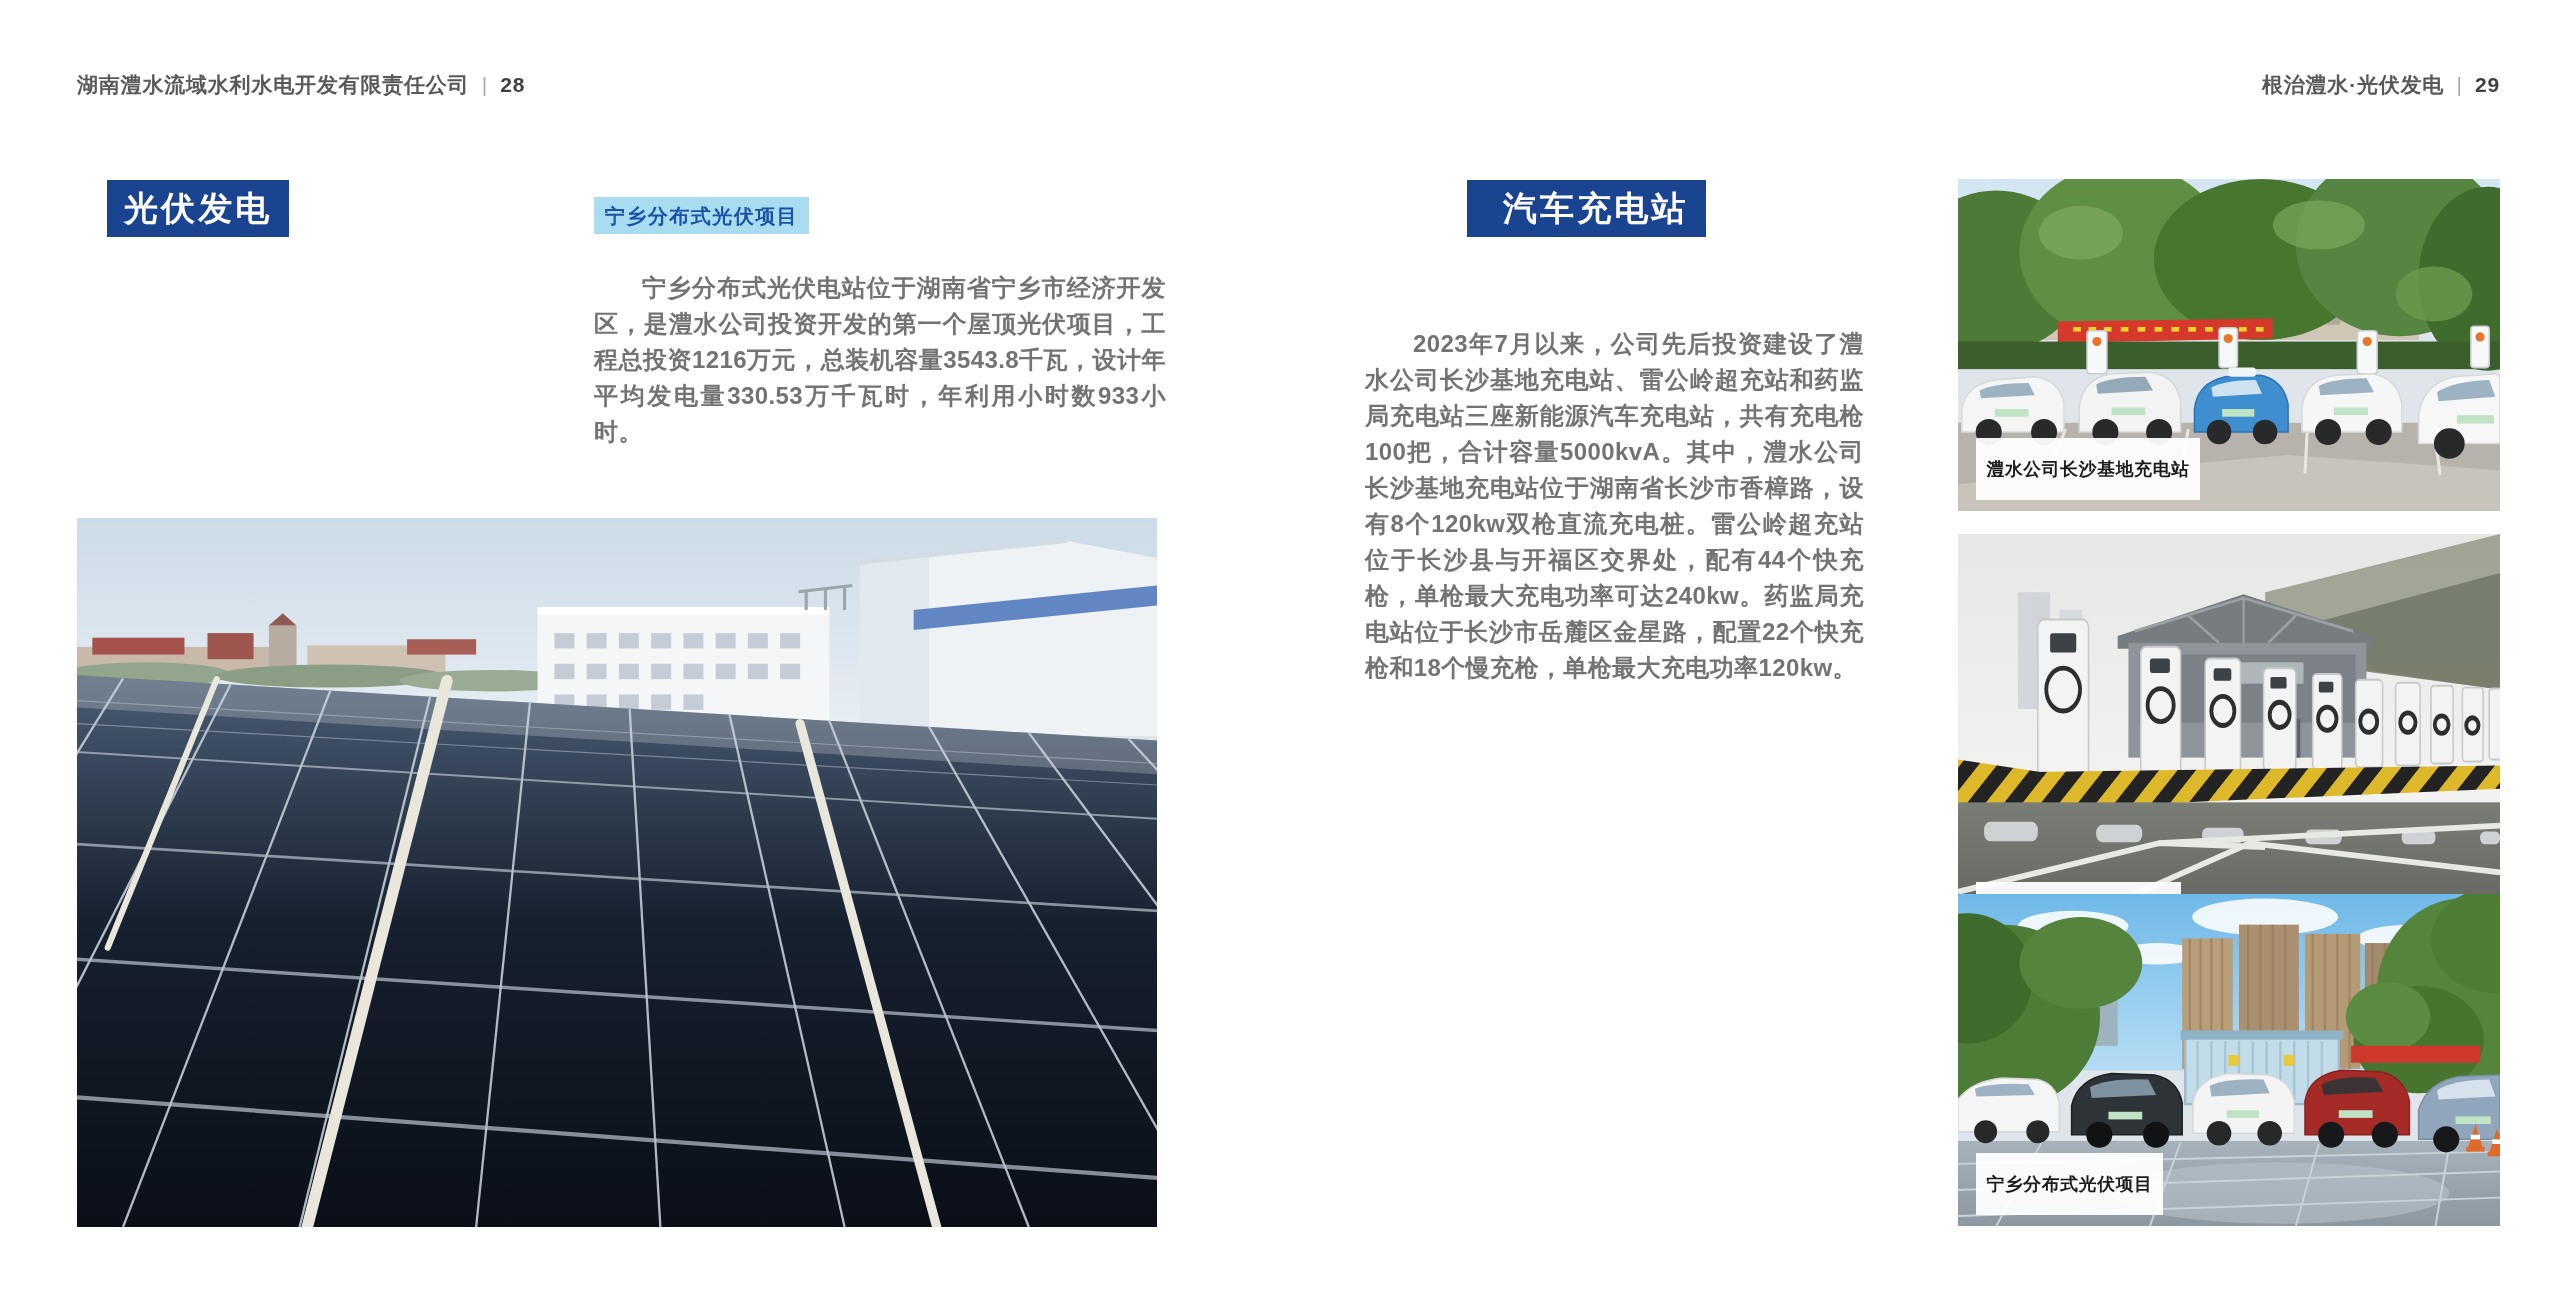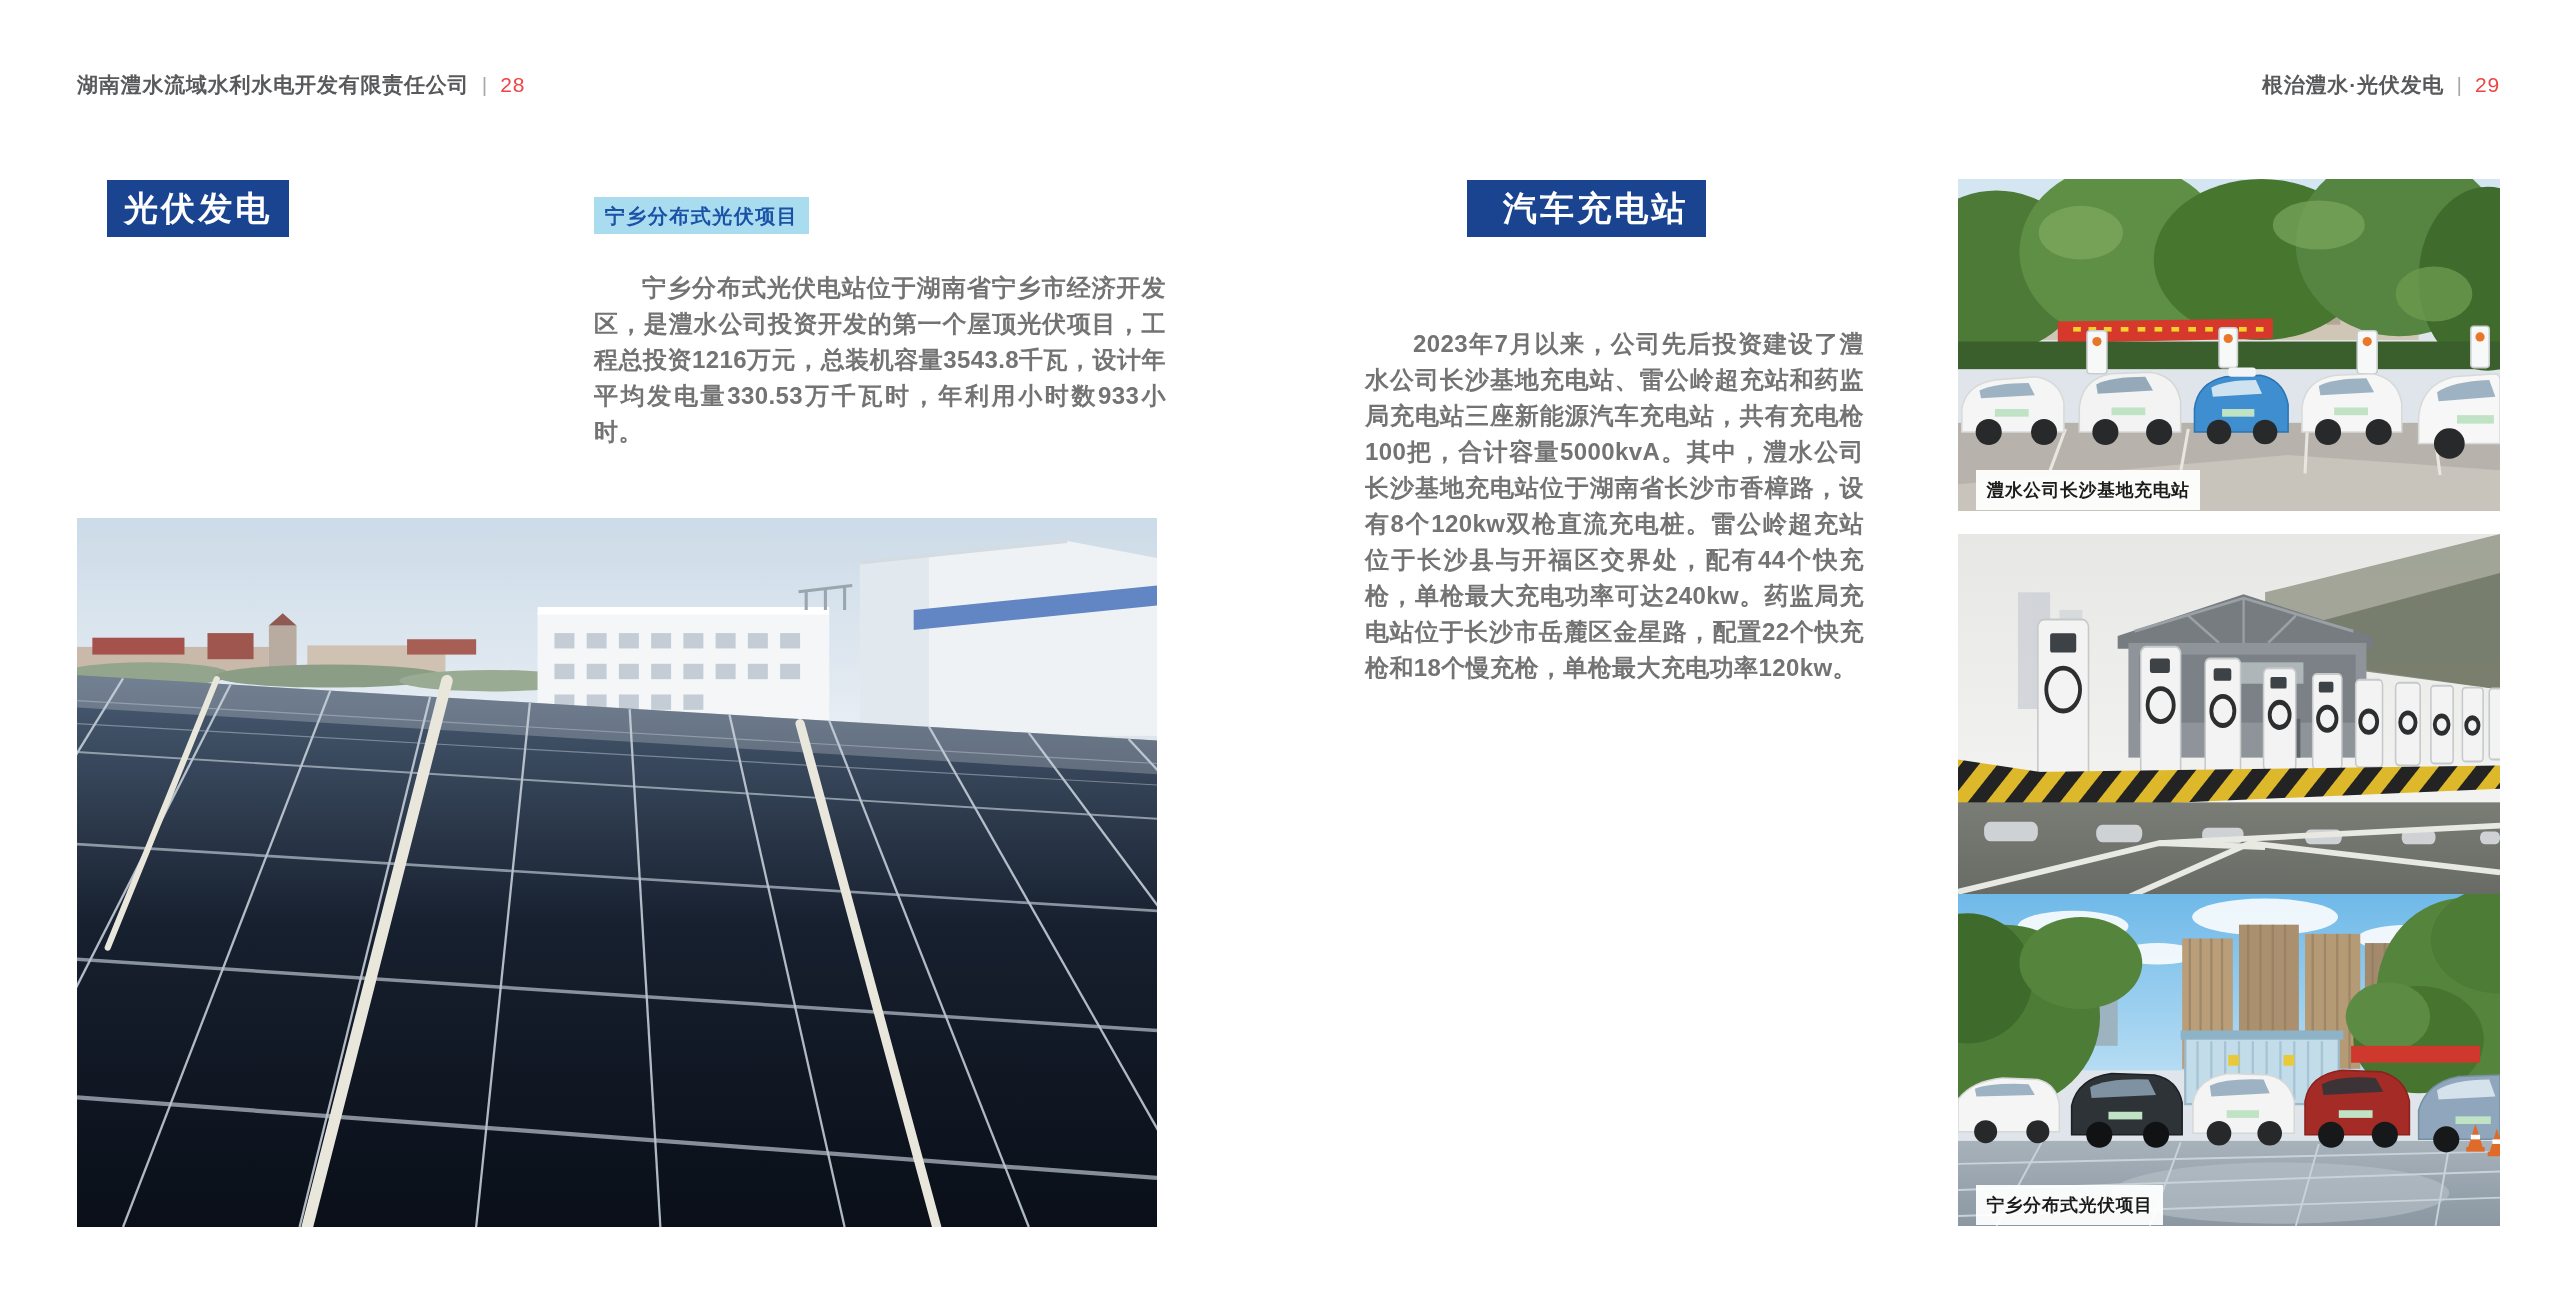--- a/index.html
+++ b/index.html
@@ -3,21 +3,21 @@
 <meta charset="utf-8">
 <style>
   html,body{margin:0;padding:0;}
   body{
     width:2576px;height:1306px;position:relative;background:#ffffff;overflow:hidden;
     font-family:"Liberation Sans","DejaVu Sans",sans-serif;
   }
   
   .runhead{position:absolute;top:71px;font-size:21px;font-weight:700;color:#58595b;letter-spacing:0.8px;white-space:nowrap;}
   .runhead .sep{color:#a8a9ab;font-weight:400;margin:0 12.3px;}
-  .runhead .pnum{color:#ef4444;font-weight:400;}
+  .runhead .pnum{color:#404040;font-weight:700;}
   #head-left{left:77px;}
   #head-right{right:76px;text-align:right;}
   
   .title-box{
     position:absolute;background:#1a4390;color:#ffffff;
     font-size:34px;font-weight:700;letter-spacing:3.1px;
     padding:10.7px 17px;line-height:1.05;white-space:nowrap;margin-left:30px;
   }
   #title-pv{left:77px;top:180px;}
   #title-ev{left:1437px;top:180px;padding-left:36px;}
@@ -33,22 +33,22 @@
   #para-pv{left:594px;top:270px;width:572px;}
   #para-ev{left:1365px;top:326px;width:499px;}
   
   .photo{position:absolute;overflow:hidden;background:#dfe5ea;}
   .photo svg{display:block;width:100%;height:100%;}
   #photo-solar{left:77px;top:518px;width:1080px;height:709px;}
   #photo-ev1{left:1958px;top:179px;width:542px;height:332px;}
   #photo-ev2{left:1958px;top:534px;width:542px;height:421px;}
   #photo-ev3{left:1958px;top:894px;width:542px;height:332px;}
   .photo-caption{
-    position:absolute;left:18.4px;bottom:1px;background:rgba(255,255,255,0.94);
-    color:#1b1b1b;font-size:17.7px;font-weight:700;padding:8px 10px;letter-spacing:0.8px;white-space:nowrap;
+    position:absolute;left:18.4px;bottom:11px;background:rgba(255,255,255,0.94);
+    color:#1b1b1b;font-size:17.7px;font-weight:700;padding:19px 10px;letter-spacing:0.8px;white-space:nowrap;
   }
 </style>
 </head>
 <body>
 
 <div class="runhead" id="head-left">
   <span>湖南澧水流域水利水电开发有限责任公司</span><span class="sep">|</span><span class="pnum">28</span>
 </div>
 <div class="runhead" id="head-right">
   <span>根治澧水·光伏发电</span><span class="sep">|</span><span class="pnum">29</span>

